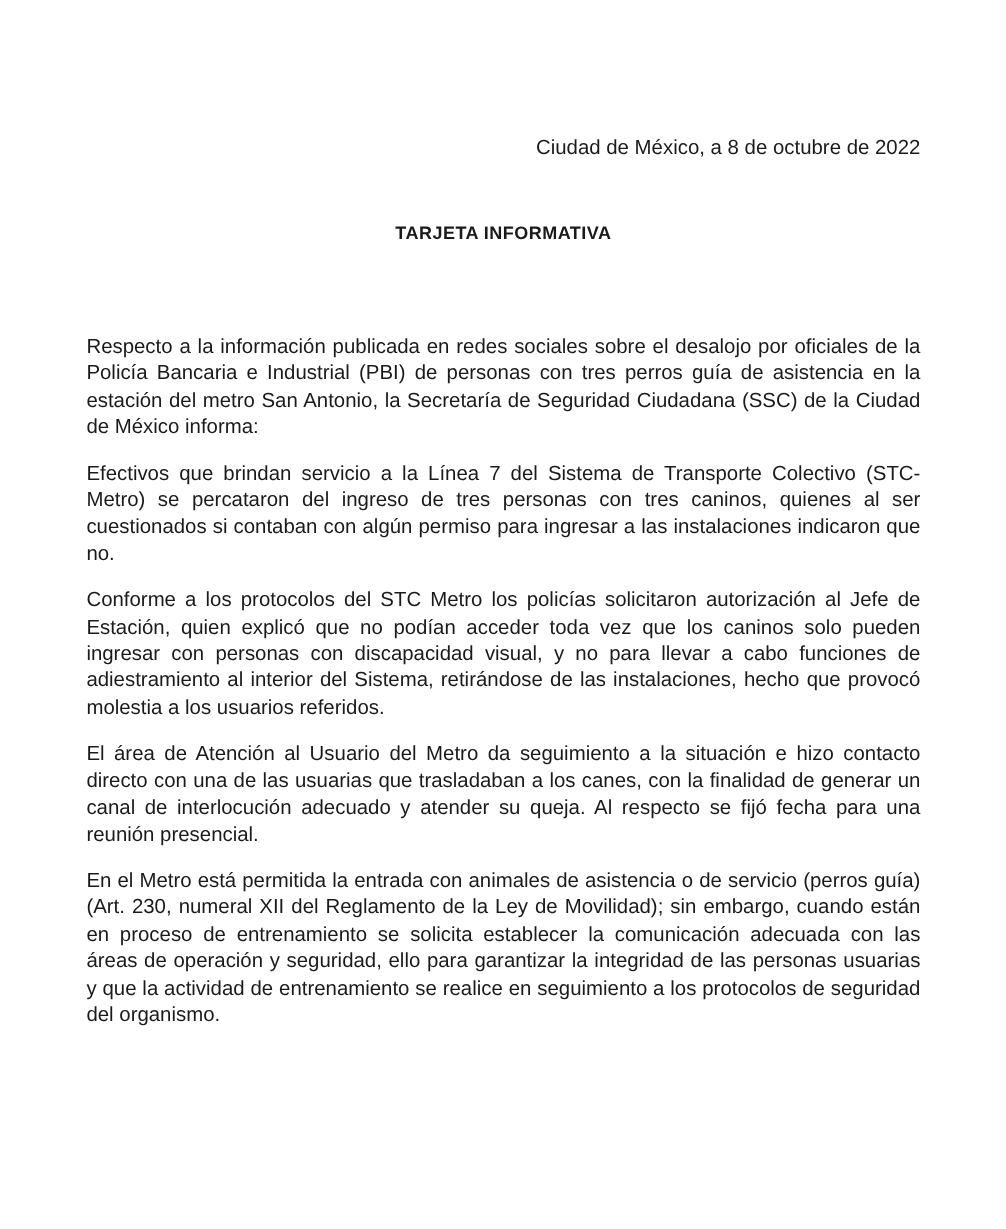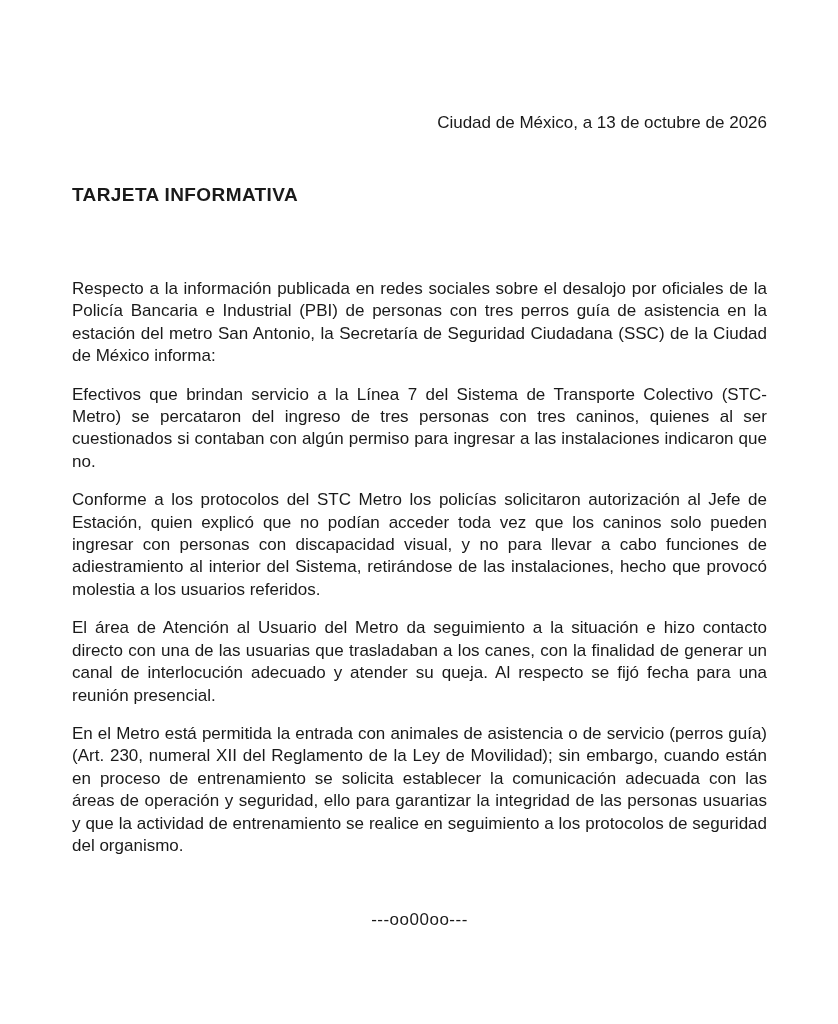--- a/index.html
+++ b/index.html
@@ -24,24 +24,24 @@
   }
   .dateline {
     margin: 0;
     font-size: 17px;
     line-height: 22px;
     text-align: right;
     white-space: nowrap;
   }
   .doc-title {
     margin: 49px 0 0 0;
-    font-size: 19px;
+    font-size: 15px;
     line-height: 24px;
     font-weight: bold;
-    text-align: left;
+    text-align: center;
     letter-spacing: 0.4px;
   }
   .doc-body {
     margin-top: 71px;
   }
   .para {
     margin: 0 0 16px 0;
     font-size: 17px;
     line-height: 22.4px;
     text-align: justify;
@@ -55,26 +55,25 @@
     font-size: 17px;
     line-height: 22px;
     text-align: center;
     letter-spacing: 0.5px;
   }
 </style>
 </head>
 <body>
 
 <div class="page">
-  <p class="dateline">Ciudad de México, a 13 de octubre de 2026</p>
+  <p class="dateline">Ciudad de México, a 8 de octubre de 2022</p>
 
   <h1 class="doc-title">TARJETA INFORMATIVA</h1>
 
   <div class="doc-body">
     <p class="para">Respecto a la información publicada en redes sociales sobre el desalojo por oficiales de la Policía Bancaria e Industrial (PBI) de personas con tres perros guía de asistencia en la estación del metro San Antonio, la Secretaría de Seguridad Ciudadana (SSC) de la Ciudad de México informa:</p>
     <p class="para">Efectivos que brindan servicio a la Línea 7 del Sistema de Transporte Colectivo (STC-Metro) se percataron del ingreso de tres personas con tres caninos, quienes al ser cuestionados si contaban con algún permiso para ingresar a las instalaciones indicaron que no.</p>
     <p class="para">Conforme a los protocolos del STC Metro los policías solicitaron autorización al Jefe de Estación, quien explicó que no podían acceder toda vez que los caninos solo pueden ingresar con personas con discapacidad visual, y no para llevar a cabo funciones de adiestramiento al interior del Sistema, retirándose de las instalaciones, hecho que provocó molestia a los usuarios referidos.</p>
     <p class="para">El área de Atención al Usuario  del Metro da seguimiento a la situación e hizo contacto directo con una de las usuarias que trasladaban a los canes, con la finalidad de generar un canal de interlocución adecuado y atender su queja. Al respecto se fijó fecha para una reunión presencial.</p>
     <p class="para">En el Metro está permitida la entrada con animales de asistencia o de servicio (perros guía)(Art. 230, numeral XII  del Reglamento de la Ley de Movilidad); sin embargo, cuando están en proceso de entrenamiento se solicita establecer la comunicación adecuada con las áreas de operación y seguridad, ello para garantizar la integridad de las personas usuarias y que la actividad de entrenamiento se realice en seguimiento a los protocolos de seguridad del organismo.</p>
   </div>
 
-  <p class="doc-footer">---oo00oo---</p>
 </div>
 
 </body></html>

